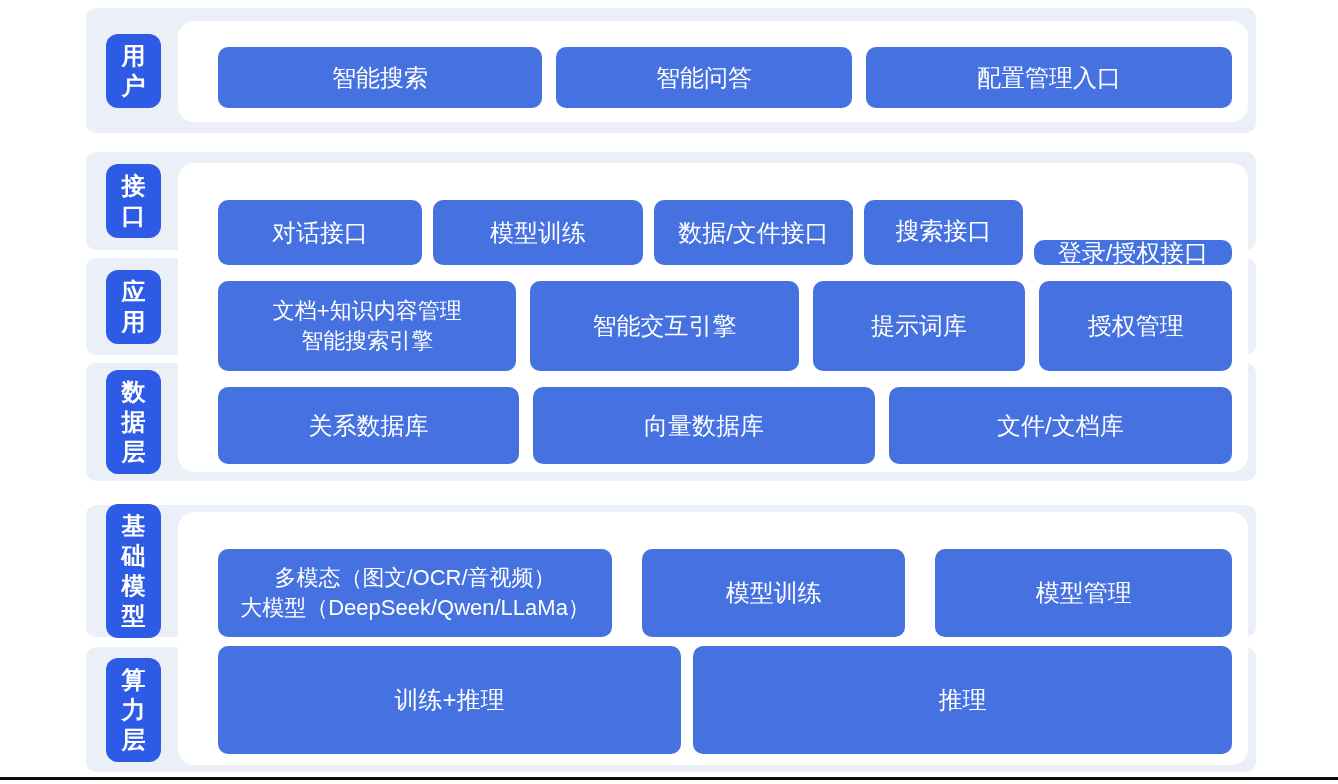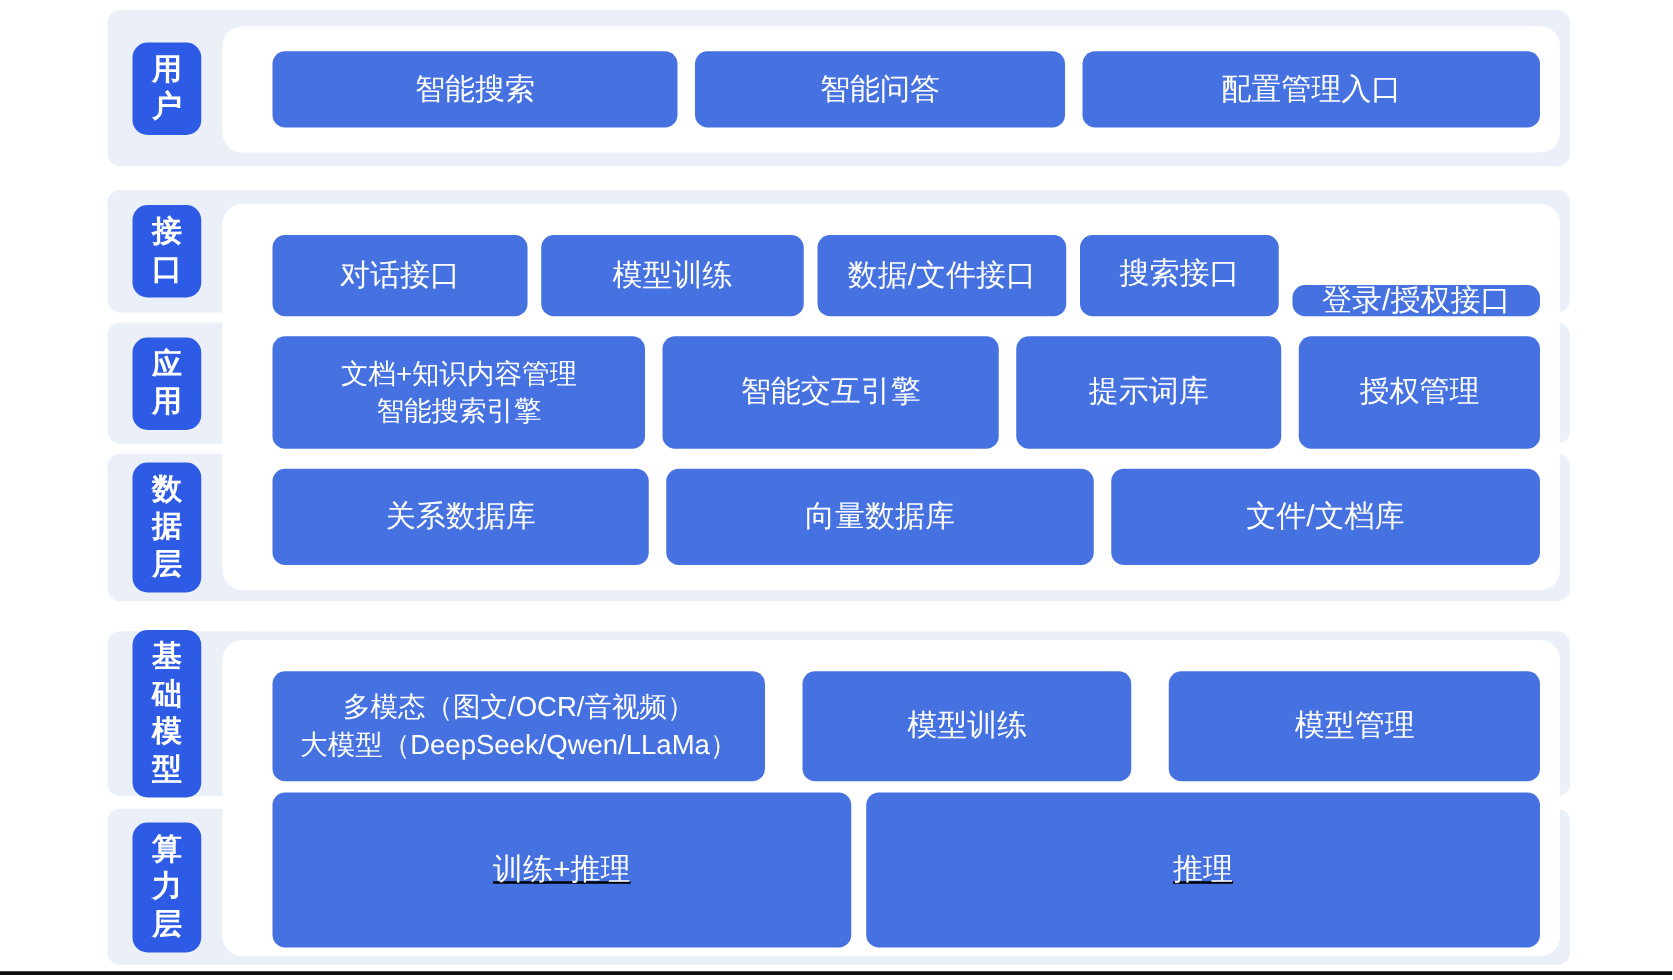--- a/index.html
+++ b/index.html
@@ -8,21 +8,21 @@
   html,body{margin:0;padding:0;background:var(--page);}
   .canvas{position:relative;width:1338px;height:784px;background:var(--page);
           font-family:"Liberation Sans",sans-serif;overflow:hidden;}
   .group{position:absolute;left:86px;width:1170px;}
   .bands{display:flex;flex-direction:column;height:100%;}
   .band{background:var(--band);border-radius:10px;display:flex;align-items:center;flex:none;}
   .side-label{margin-left:20px;width:55px;background:var(--label);color:var(--txt);
               font-weight:bold;font-size:24px;line-height:30px;padding:7px 0;border-radius:12px;
               text-align:center;white-space:pre-line;}
   .panel{position:absolute;background:var(--panel);border-radius:16px;left:92px;right:8px;
-         display:flex;flex-direction:column;box-sizing:border-box;padding:0 16px 0 40px;}
+         display:flex;flex-direction:column;box-sizing:border-box;padding:12px 16px 0 40px;}
   .row{display:flex;flex:none;}
   .btn{background:var(--btn);color:var(--txt);border-radius:10px;display:flex;align-items:center;
        justify-content:center;text-align:center;font-size:24px;line-height:30px;white-space:pre-line;
        font-weight:500;}
   .btn.small{font-size:22px;}
 </style>
 </head>
 <body>
 
 <div class="canvas">
@@ -96,21 +96,21 @@
 层</div>
       </div>
     </div>
     <div class="panel" style="top:7px;bottom:7px;">
       <div class="row" style="height:88px;gap:30px;margin-top:25px;">
         <div class="btn small" style="flex:392 1 0;">多模态（图文/OCR/音视频）
 大模型（DeepSeek/Qwen/LLaMa）</div>
         <div class="btn" style="flex:262 1 0;">模型训练</div>
         <div class="btn" style="flex:295 1 0;">模型管理</div>
       </div>
-      <div class="row" style="height:124px;gap:12px;margin-top:9px;text-decoration:underline;">
+      <div class="row" style="height:108px;gap:12px;margin-top:9px;">
         <div class="btn" style="flex:462 1 0;">训练+推理</div>
         <div class="btn" style="flex:538 1 0;">推理</div>
       </div>
     </div>
   </section>
 
   <div style="position:absolute;left:0;right:0;top:777px;height:3px;background:var(--rule);"></div>
 </div>
 
 </body></html>

